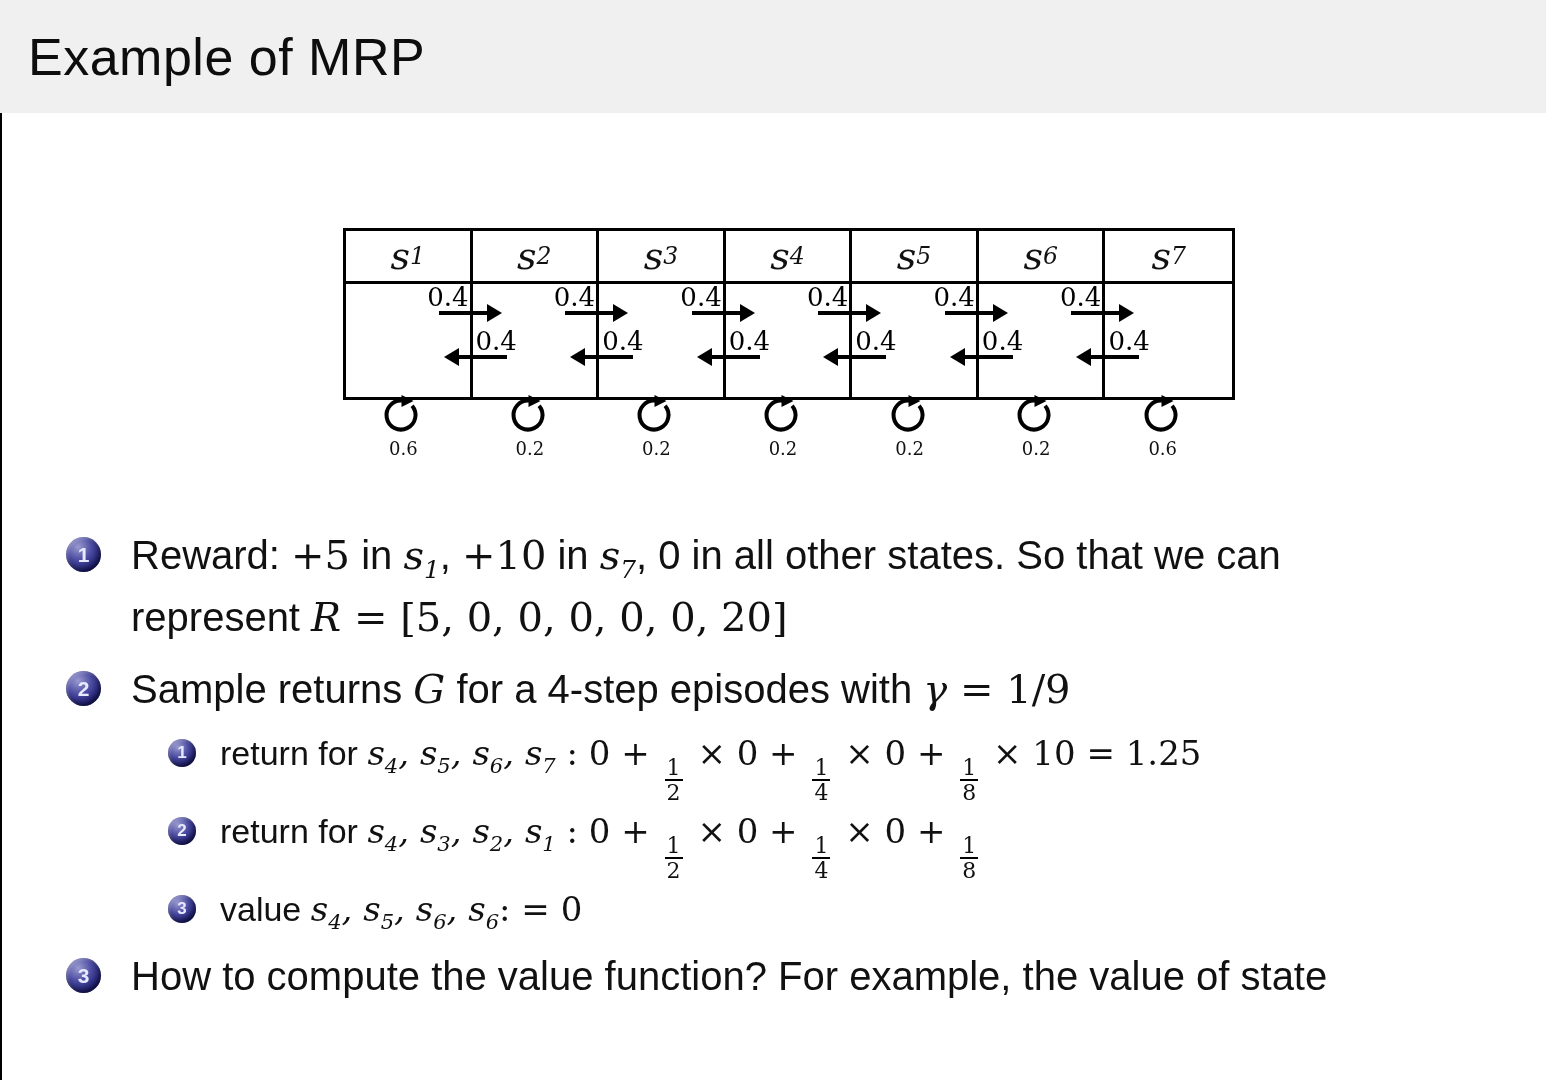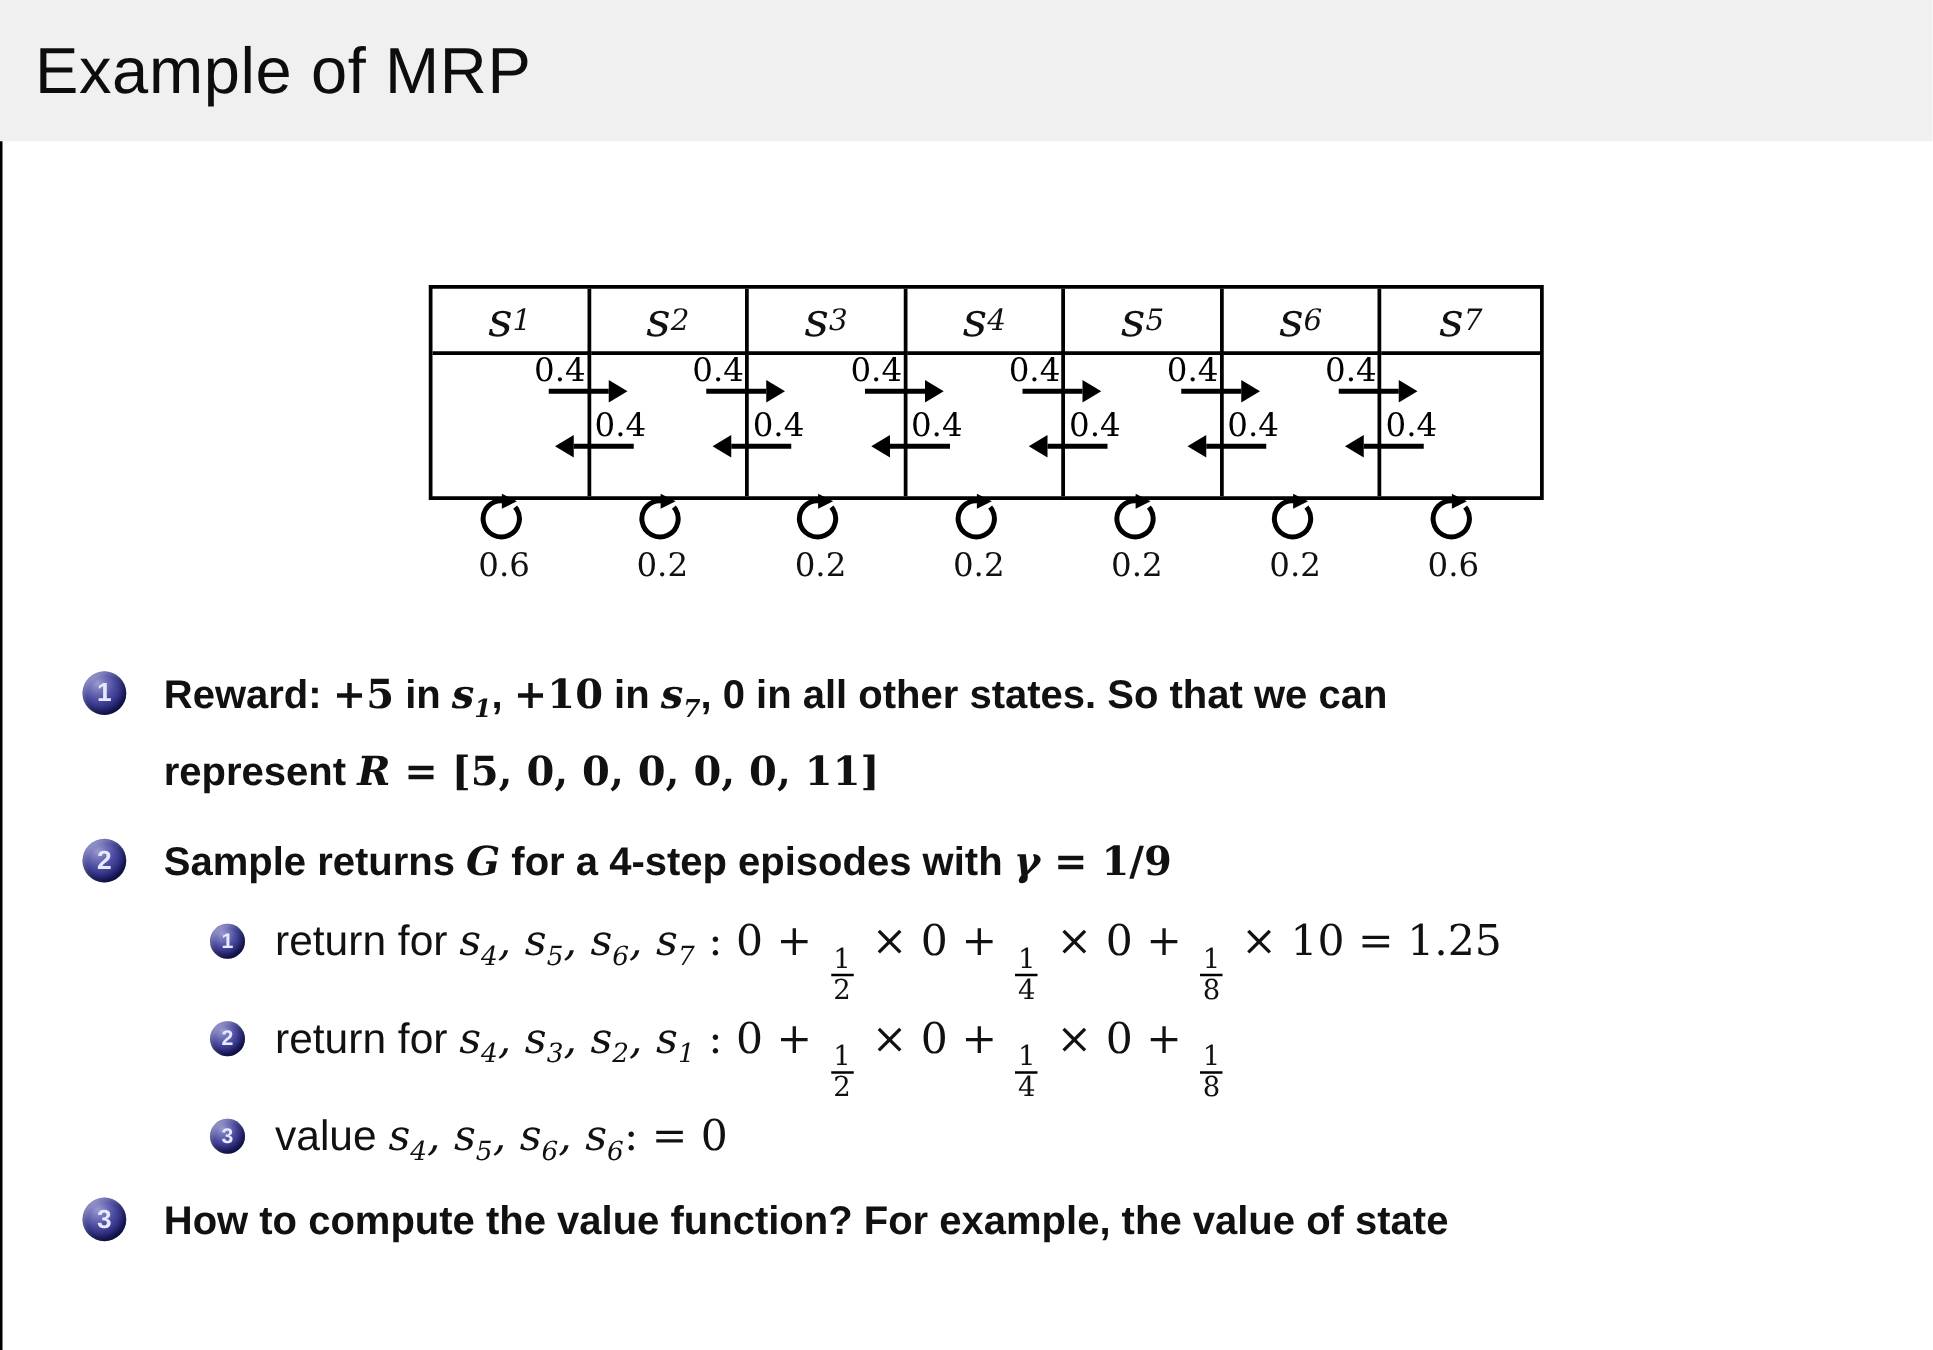--- a/index.html
+++ b/index.html
@@ -24,32 +24,32 @@
   .hcell.last,.bcell.last{border-right:none;}
   .bcell{border-right:3px solid #000;}
   sub{font-size:0.62em;line-height:0;}
   .shaft{position:absolute;height:4px;background:#000;}
   .head-r{position:absolute;width:0;height:0;border-left:15px solid #000;border-top:9px solid transparent;border-bottom:9px solid transparent;}
   .head-l{position:absolute;width:0;height:0;border-right:15px solid #000;border-top:9px solid transparent;border-bottom:9px solid transparent;}
   .plabel{position:absolute;font-family:"DejaVu Serif",serif;font-size:26px;color:#000;width:64px;}
   .plabel.r{text-align:right;}
   .plabel.l{text-align:left;}
   .loop{position:absolute;width:44px;height:40px;}
-  .loop-label{position:absolute;font-family:"DejaVu Serif",serif;font-size:26px;width:64px;text-align:center;}
+  .loop-label{position:absolute;font-family:"DejaVu Serif",serif;font-size:18px;width:64px;text-align:center;}
 
   
   #bullets{position:absolute;left:66px;top:524px;width:1460px;}
   .item{display:flex;align-items:flex-start;}
   .ball{flex:0 0 auto;width:35px;height:35px;border-radius:50%;
     background:radial-gradient(circle at 35% 28%, #9a9ad0 0%, #4a4aa0 40%, #1b1b6e 75%, #10104e 100%);
     box-shadow:inset -2px -3px 5px rgba(0,0,0,.45), inset 2px 2px 3px rgba(255,255,255,.25);
     color:#e6e9ff;font-weight:bold;font-size:21px;display:flex;align-items:center;justify-content:center;
     margin-top:13px;margin-right:30px;}
   .itext{flex:1 1 auto;}
-  .tline{font-size:32px;line-height:62px;white-space:nowrap;font-weight:bold;}
+  .tline{font-size:40px;line-height:62px;white-space:nowrap;}
   .subwrap{margin-left:102px;margin-top:6px;}
   .item.sub .ball{width:28px;height:28px;font-size:17px;margin-top:13px;margin-right:24px;}
   .stline{font-size:34px;line-height:55px;white-space:nowrap;}
   .tok-m{font-family:"DejaVu Serif",serif;font-style:italic;}
   .tok-n{font-family:"DejaVu Serif",serif;}
   .frac{display:inline-flex;flex-direction:column;align-items:center;vertical-align:-0.45em;
     font-family:"DejaVu Serif",serif;font-size:22px;line-height:1.05;margin:0 4px;}
   .frac .fd{border-top:2px solid #000;padding:0 2px;}
 </style>
 </head>
@@ -154,21 +154,21 @@
         </svg></div>
       <div class="loop-label" style="left: 787.714px; top: 210px;">0.6</div>
     </div>
 </div>
 
 <div id="bullets">
     <div class="item" style="margin-top: 0px;">
       <div class="ball">1</div>
       <div class="itext">
         <div class="tline"><span class="tok-t">Reward: </span><span class="tok-n">+5</span><span class="tok-t"> in </span><span class="tok-m">s<sub>1</sub></span><span class="tok-t">, </span><span class="tok-n">+10</span><span class="tok-t"> in </span><span class="tok-m">s<sub>7</sub></span><span class="tok-t">, 0 in all other states. So that we can</span></div>
-        <div class="tline"><span class="tok-t">represent </span><span class="tok-m">R</span><span class="tok-n"> = [5, 0, 0, 0, 0, 0, 11]</span></div>
+        <div class="tline"><span class="tok-t">represent </span><span class="tok-m">R</span><span class="tok-n"> = [5, 0, 0, 0, 0, 0, 20]</span></div>
       </div>
     </div>
     <div class="item" style="margin-top: 10px;">
       <div class="ball">2</div>
       <div class="itext">
         <div class="tline"><span class="tok-t">Sample returns </span><span class="tok-m">G</span><span class="tok-t"> for a 4-step episodes with </span><span class="tok-m">γ</span><span class="tok-n"> = 1/9</span></div>
       </div>
     </div>
     <div class="subwrap">
       <div class="item sub">

